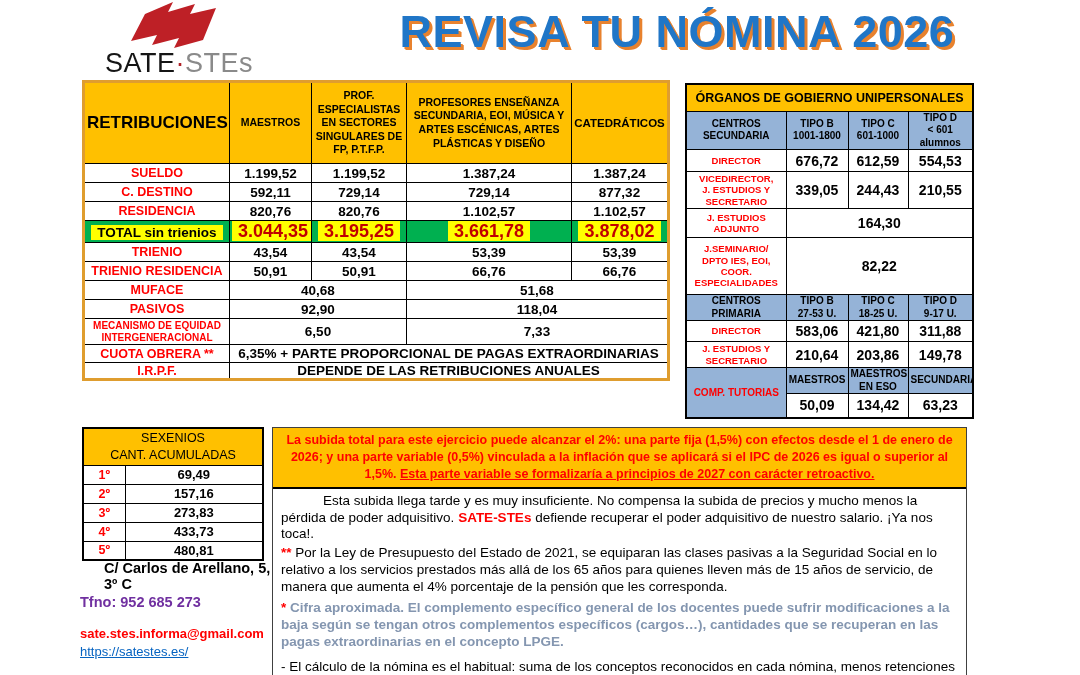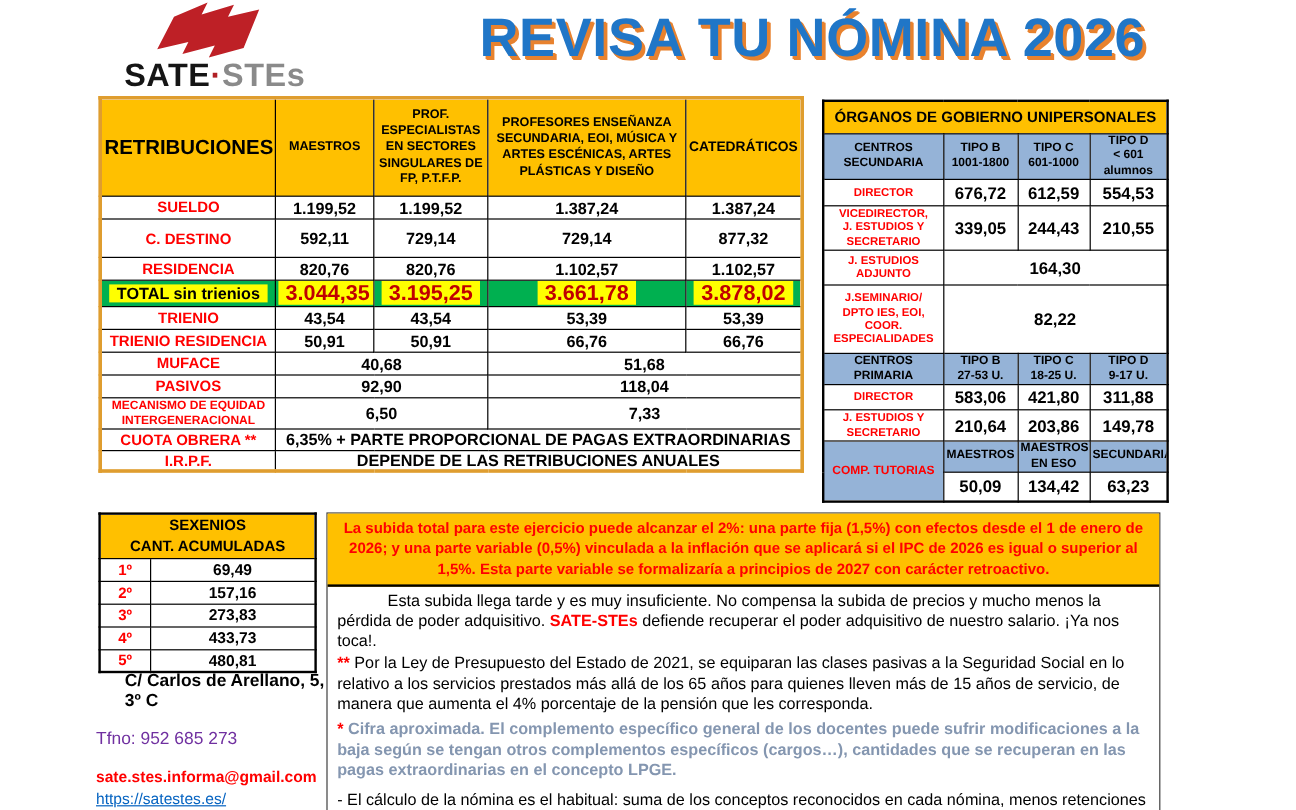--- a/index.html
+++ b/index.html
@@ -3,21 +3,21 @@
 <meta charset="utf-8">
 <style>
   html,body{margin:0;padding:0;}
   body{
     width:1080px;height:675px;position:relative;overflow:hidden;
     background:#fff;font-family:"Liberation Sans", sans-serif;color:#000;
   }
   
   .logo{position:absolute;left:84px;top:0;width:190px;text-align:center;}
   .logo svg{display:block;margin:0 auto;}
-  .logo-text{font-size:27px;font-weight:bold;letter-spacing:.5px;line-height:1;}
+  .logo-text{font-size:27px;font-weight:normal;letter-spacing:.5px;line-height:1;}
   .logo-sate{color:#151515;}
   .logo-dot{color:#B02025;}
   .logo-stes{color:#8a8a8a;}
   .page-title{
     position:absolute;left:282px;top:6px;width:790px;text-align:center;
     font-size:45px;font-weight:800;color:#2076C7;letter-spacing:.5px;
     text-shadow:2px 2px 0 #E8822E,3px 3px 0 #E8822E;white-space:nowrap;
   }
   
   table{border-collapse:collapse;table-layout:fixed;}
@@ -39,34 +39,34 @@
   .d-col{font-size:13px;}
   
   .org{position:absolute;left:685px;top:83px;width:287px;border:2px solid #000;}
   .org .title{background:#FFC000;font-weight:bold;font-size:12.5px;}
   .bluehead{background:#95B3D7;font-weight:bold;font-size:10px;line-height:1.25;white-space:pre-line;}
   .org .rlabel{font-size:9.5px;line-height:1.2;white-space:pre-line;}
   .org .val{font-size:14px;}
   .tut-label{background:#95B3D7;color:#FF0000;font-weight:bold;font-size:10px;}
   
   .sex{position:absolute;left:82px;top:427px;width:180px;border:2px solid #000;}
-  .sex .title{background:#FFC000;font-weight:bold;font-size:12.5px;line-height:1.35;white-space:pre-line;margin-top:12px;}
+  .sex .title{background:#FFC000;font-weight:normal;font-size:12.5px;line-height:1.35;white-space:pre-line;margin-top:12px;}
   .sex .ord{color:#FF0000;font-weight:bold;font-size:12.5px;}
   .sex .val{font-size:13px;}
   
   .contact{position:absolute;left:80px;top:560px;width:195px;}
   .address{font-size:14.5px;font-weight:bold;margin-left:24px;}
-  .phone{font-size:14.5px;font-weight:normal;color:#7030A0;margin-top:16px;}
+  .phone{font-size:14.5px;font-weight:bold;color:#7030A0;margin-top:2px;}
   .email{font-size:13px;font-weight:bold;color:#FF0000;margin-top:16px;}
   .website{font-size:13px;color:#0563C1;text-decoration:underline;margin-top:3px;display:inline-block;}
   
   .info{position:absolute;left:272px;top:427px;width:693px;border:1px solid #404040;background:#fff;}
   .note{background:#FFC000;border-bottom:2px solid #000;color:#FF0000;font-weight:bold;
         font-size:12.5px;line-height:1.35;text-align:center;padding:4px 10px;}
-  .note .u{}
+  .note .u{text-decoration:underline;}
   .paragraphs{padding:4px 8px 2px 8px;font-size:13.5px;line-height:1.25;}
   .paragraphs p{margin:0 0 2px 0;}
   .p1{text-indent:42px;}
   .brand{color:#FF0000;font-weight:bold;}
   .marker{color:#FF0000;font-weight:bold;}
   .greypar{color:#8496B0;font-weight:bold;margin-top:4px !important;margin-bottom:8px !important;}
 </style>
 </head>
 <body>
 
@@ -96,21 +96,21 @@
     <td class="oc h-col">PROFESORES ENSEÑANZA SECUNDARIA, EOI, MÚSICA Y ARTES ESCÉNICAS, ARTES PLÁSTICAS Y DISEÑO</td>
     <td class="oc h-col" style="font-size:11.5px">CATEDRÁTICOS</td>
   </tr>
   <tr style="height:19px">
     <td class="rlabel">SUELDO</td>
     <td class="val">1.199,52</td>
     <td class="val">1.199,52</td>
     <td class="val">1.387,24</td>
     <td class="val">1.387,24</td>
   </tr>
-  <tr style="height:32px">
+  <tr style="height:19px">
     <td class="rlabel">C. DESTINO</td>
     <td class="val">592,11</td>
     <td class="val">729,14</td>
     <td class="val">729,14</td>
     <td class="val">877,32</td>
   </tr>
   <tr style="height:19px">
     <td class="rlabel">RESIDENCIA</td>
     <td class="val">820,76</td>
     <td class="val">820,76</td>

